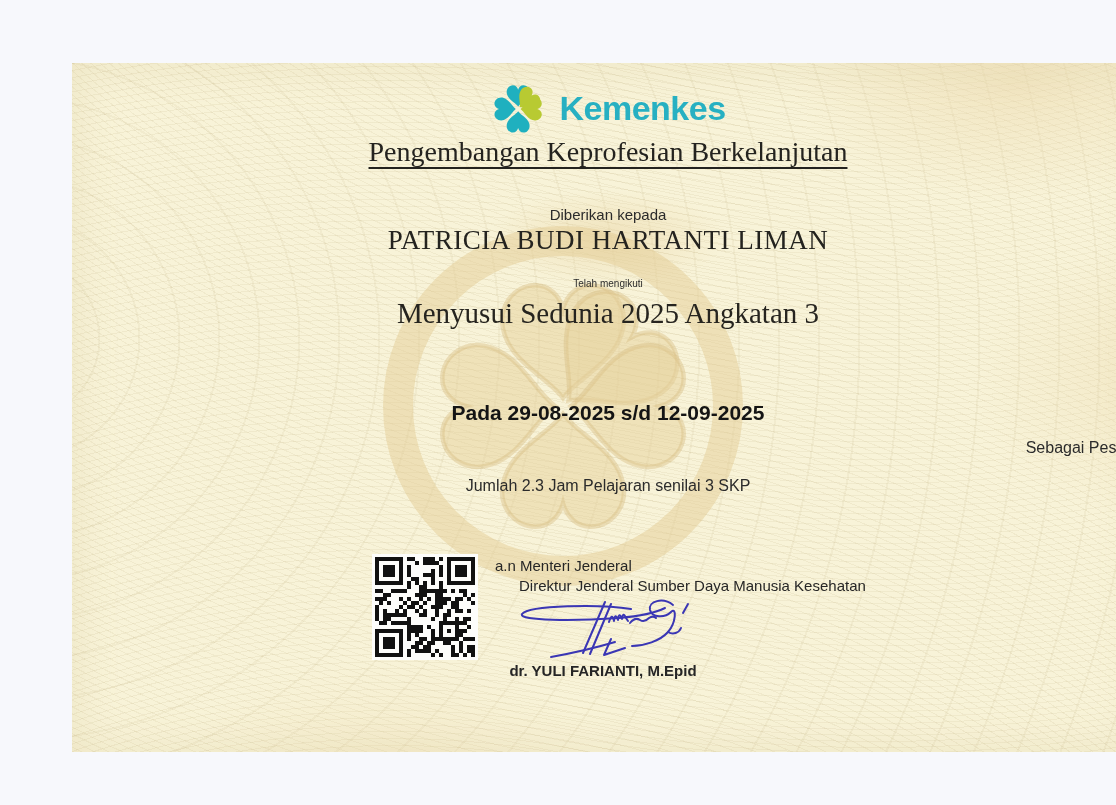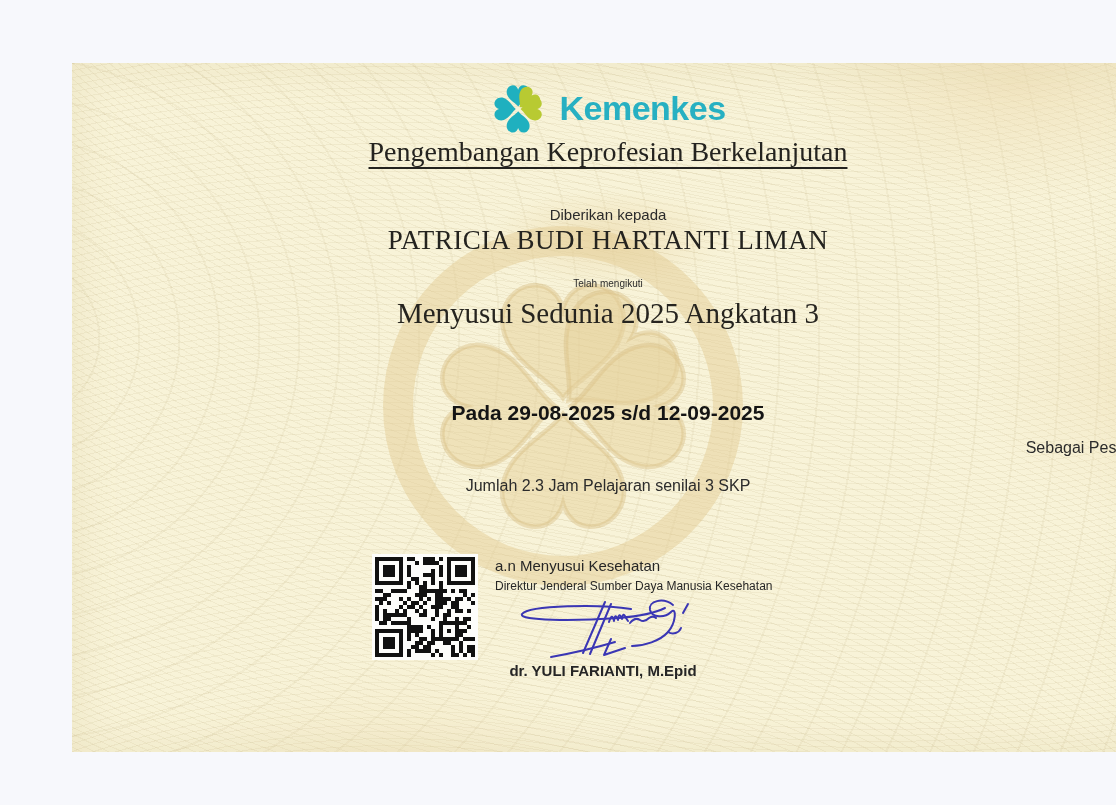--- a/index.html
+++ b/index.html
@@ -51,21 +51,21 @@
   .credit    { top:414px; font-size:16px; color:#2b2b2b; }
 
   .qr-wrap {
     position:absolute; left:300px; top:491px; width:106px; height:106px;
     background:#fdfdfb; padding:3px;
   }
   .qr-wrap svg { width:100px; height:100px; display:block; }
 
   .sig-block { position:absolute; left:423px; top:493px; width:440px; text-align:left; }
   .sig-line1 { font-size:15px; line-height:20px; color:#262626; }
-  .sig-line2 { font-size:12px; line-height:20px; color:#262626; }
+  .sig-line2 { font-size:15px; line-height:20px; color:#262626;margin-left:24px; }
   .sig-script { display:block; margin:1px 0 0 18px; width:188px; height:64px; }
   .signer-name { width:216px; text-align:center; font-size:15px; color:#262626; margin-top:1px;font-weight:bold; }
 </style>
 </head>
 <body>
 
 <div class="certificate">
 
   <svg class="watermark" viewBox="0 0 430 430">
     <defs>
@@ -422,21 +422,21 @@
             <rect x="64" y="96" width="4" height="4"></rect>
             <rect x="76" y="96" width="4" height="4"></rect>
             <rect x="80" y="96" width="4" height="4"></rect>
             <rect x="88" y="96" width="4" height="4"></rect>
             <rect x="96" y="96" width="4" height="4"></rect>
           </g>
         </svg>
     </div>
 
     <div class="sig-block">
-      <div class="sig-line1">a.n Menyusui Kesehatan</div>
+      <div class="sig-line1">a.n Menteri Jenderal</div>
       <div class="sig-line2">Direktur Jenderal Sumber Daya Manusia Kesehatan</div>
       <svg class="sig-script" viewBox="0 0 188 64">
         <g fill="none" stroke="#3a36b4" stroke-width="2" stroke-linecap="round" stroke-linejoin="round">
           <path d="M118 12 C 88 7 16 8 9 17 C 5 24 62 24 106 21 C 128 19 144 15 152 11"></path>
           <path d="M70 56 L 92 5"></path>
           <path d="M77 57 L 98 7"></path>
           <path d="M38 60 C 60 56 82 51 102 45"></path>
           <path d="M96 25 q 3 -10 5 -1 q 1 -9 4 -1 q 1 -9 4 -1 q 1 -8 4 -1 l 2 3"></path>
           <path d="M117 26 c 4 -5 7 -5 10 -3 c 3 2 6 1 9 -2 c 3 -2 5 -2 7 0"></path>
           <path d="M160 8 C 150 0 135 4 137 13 C 139 21 152 21 158 15 C 164 9 163 26 155 35 C 147 44 131 49 119 49"></path>

